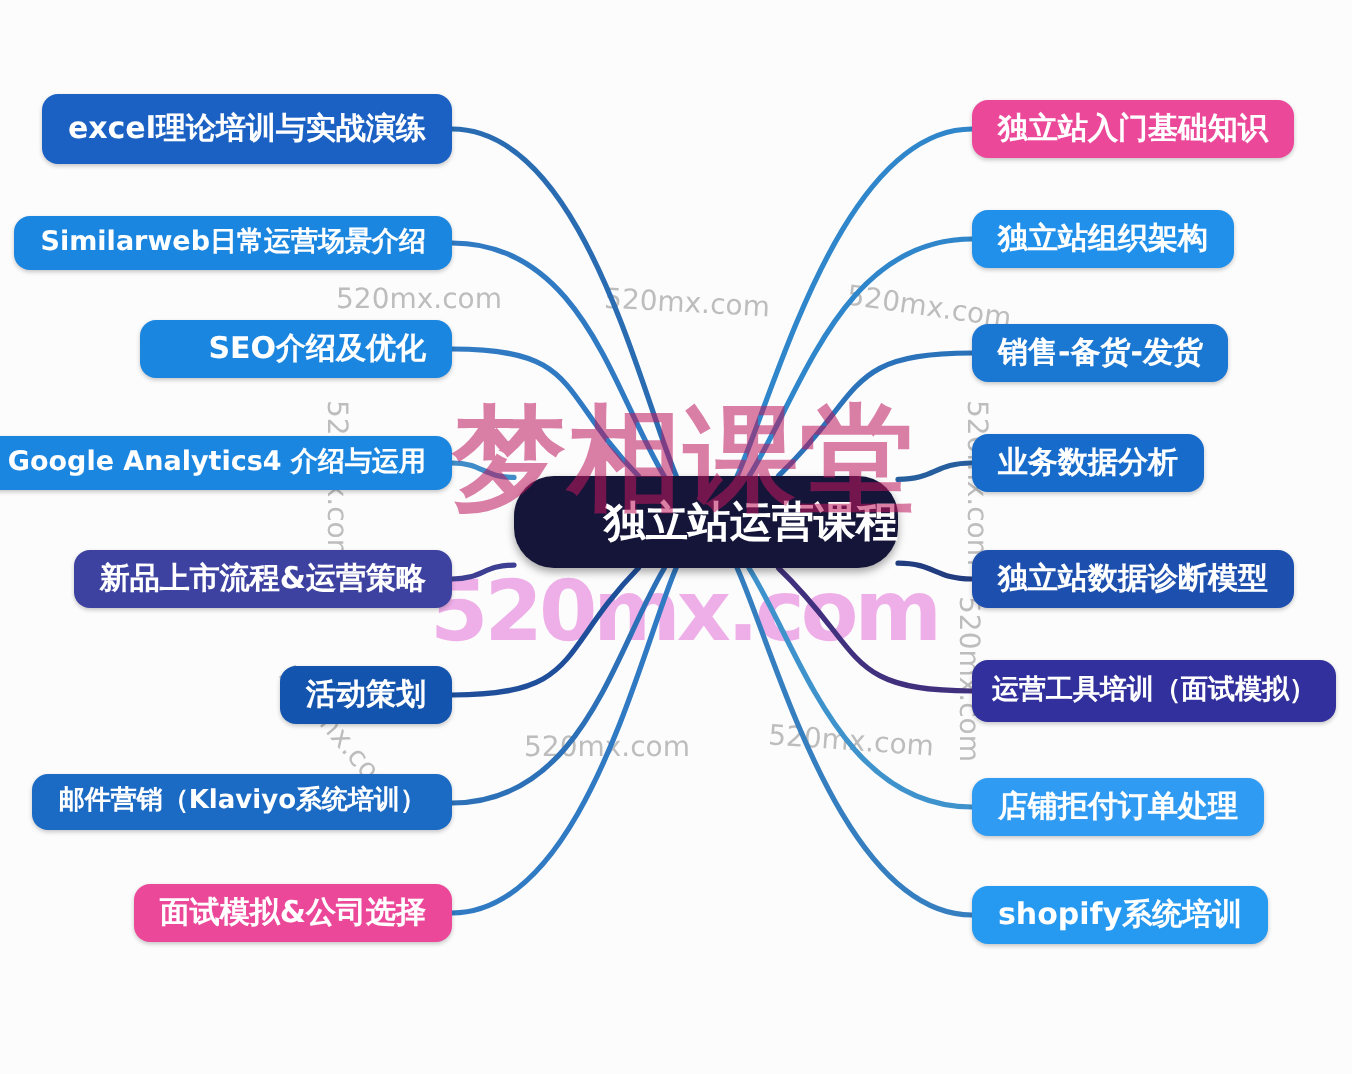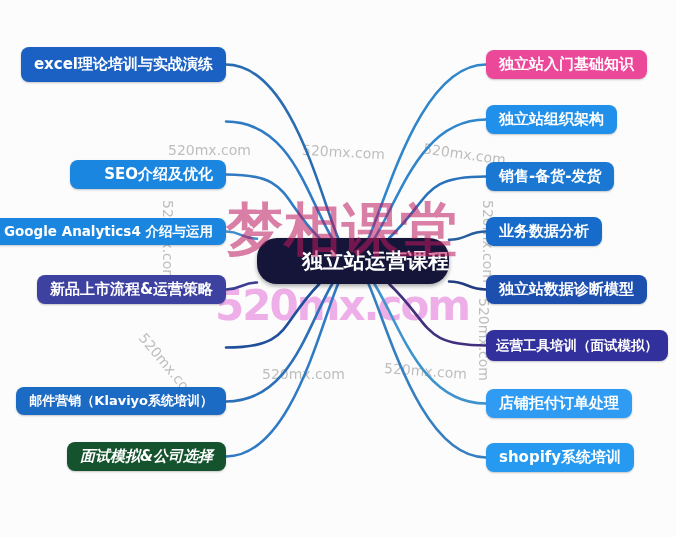--- a/index.html
+++ b/index.html
@@ -85,25 +85,27 @@
   <span class="wm wm-s s4" style="color: rgb(128, 128, 128);">520mx.com</span>
   <span class="wm wm-s s5" style="color: rgb(128, 128, 128);">520mx.com</span>
   <span class="wm wm-s v1" style="color: rgb(128, 128, 128);">520mx.com</span>
   <span class="wm wm-s v2" style="color: rgb(128, 128, 128);">520mx.com</span>
   <span class="wm wm-s v3" style="color: rgb(128, 128, 128);">520mx.com</span>
   <span class="wm wm-s d1" style="color: rgb(128, 128, 128);">520mx.com</span>
 
   <div id="center-node" style="background: rgb(21, 21, 58); color: rgb(255, 255, 255);">独立站运营课程</div>
 
   <div class="branch left L0" style="background: rgb(27, 97, 196);">excel理论培训与实战演练</div>
+  <div class="branch left L1" style="background: rgb(27, 134, 224);">Similarweb日常运营场景介绍</div>
   <div class="branch left L2" style="background: rgb(27, 134, 224);">SEO介绍及优化</div>
   <div class="branch left L3" style="background: rgb(27, 134, 224);">Google Analytics4 介绍与运用</div>
   <div class="branch left L4" style="background: rgb(61, 65, 160);">新品上市流程&amp;运营策略</div>
+  <div class="branch left L5" style="background: rgb(18, 84, 174);">活动策划</div>
   <div class="branch left L6" style="background: rgb(27, 106, 196);">邮件营销（Klaviyo系统培训）</div>
-  <div class="branch left L7" style="background: #14532d; font-style: italic;">面试模拟&amp;公司选择</div>
+  <div class="branch left L7" style="background: #ec4899;">面试模拟&amp;公司选择</div>
 
   <div class="branch right R0" style="background: #ec4899;">独立站入门基础知识</div>
   <div class="branch right R1" style="background: rgb(32, 144, 234);">独立站组织架构</div>
   <div class="branch right R2" style="background: rgb(27, 120, 210);">销售-备货-发货</div>
   <div class="branch right R3" style="background: rgb(23, 107, 202);">业务数据分析</div>
   <div class="branch right R4" style="background: rgb(29, 80, 174);">独立站数据诊断模型</div>
   <div class="branch right R5" style="background: rgb(50, 48, 156);">运营工具培训（面试模拟）</div>
   <div class="branch right R6" style="background: rgb(47, 155, 242);">店铺拒付订单处理</div>
   <div class="branch right R7" style="background: rgb(38, 153, 240);">shopify系统培训</div>
 

